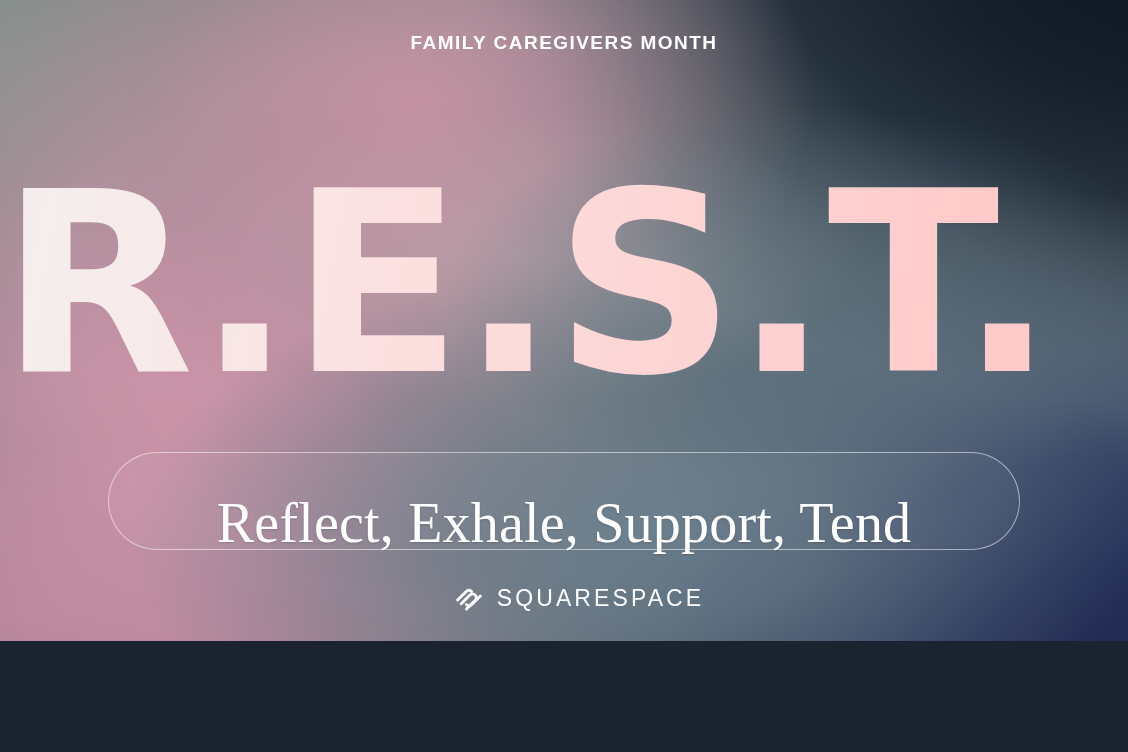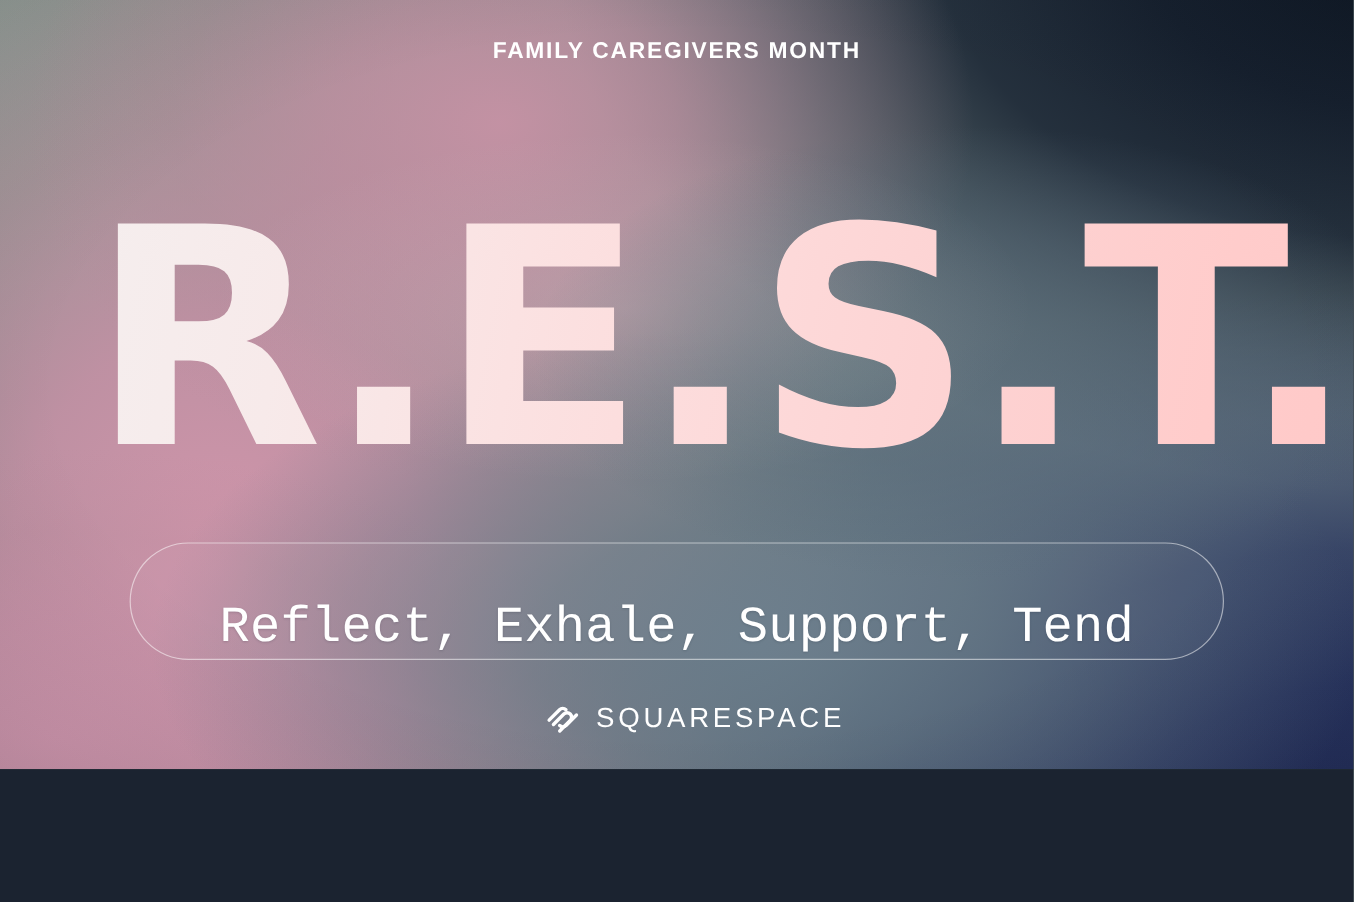--- a/index.html
+++ b/index.html
@@ -114,21 +114,21 @@
     text-align: center;
     line-height: 1;
     white-space: nowrap;
   }
 
   .headline-wrap {
     position: absolute;
     top: 176px;
     left: 0;
     right: 0;
-    text-align: right;
+    text-align: left;
   }
 
   .headline {
     display: inline-block;
     font-family: "DejaVu Sans", sans-serif;
     font-weight: bold;
     font-size: 252px;
     line-height: 0.86;
     letter-spacing: -2px;
     white-space: nowrap;
@@ -155,22 +155,22 @@
     box-sizing: border-box;
     border: 1px solid rgba(255,255,255,0.52);
     border-radius: 49px;
     background: rgba(255,255,255,0.035);
     display: flex;
     align-items: center;
     justify-content: center;
   }
 
   .pill-text {
-    font-family: Liberation Mono, monospace;
-    font-size: 42px;
+    font-family: Liberation Serif, serif;
+    font-size: 56px;
     line-height: 1;
     color: #ffffff;
     letter-spacing: 0.2px;
     white-space: nowrap;
     text-shadow: 0 1px 2px rgba(30,35,50,0.18);
     margin-top: 44px;
   }
 
   .footer {
     position: absolute;

